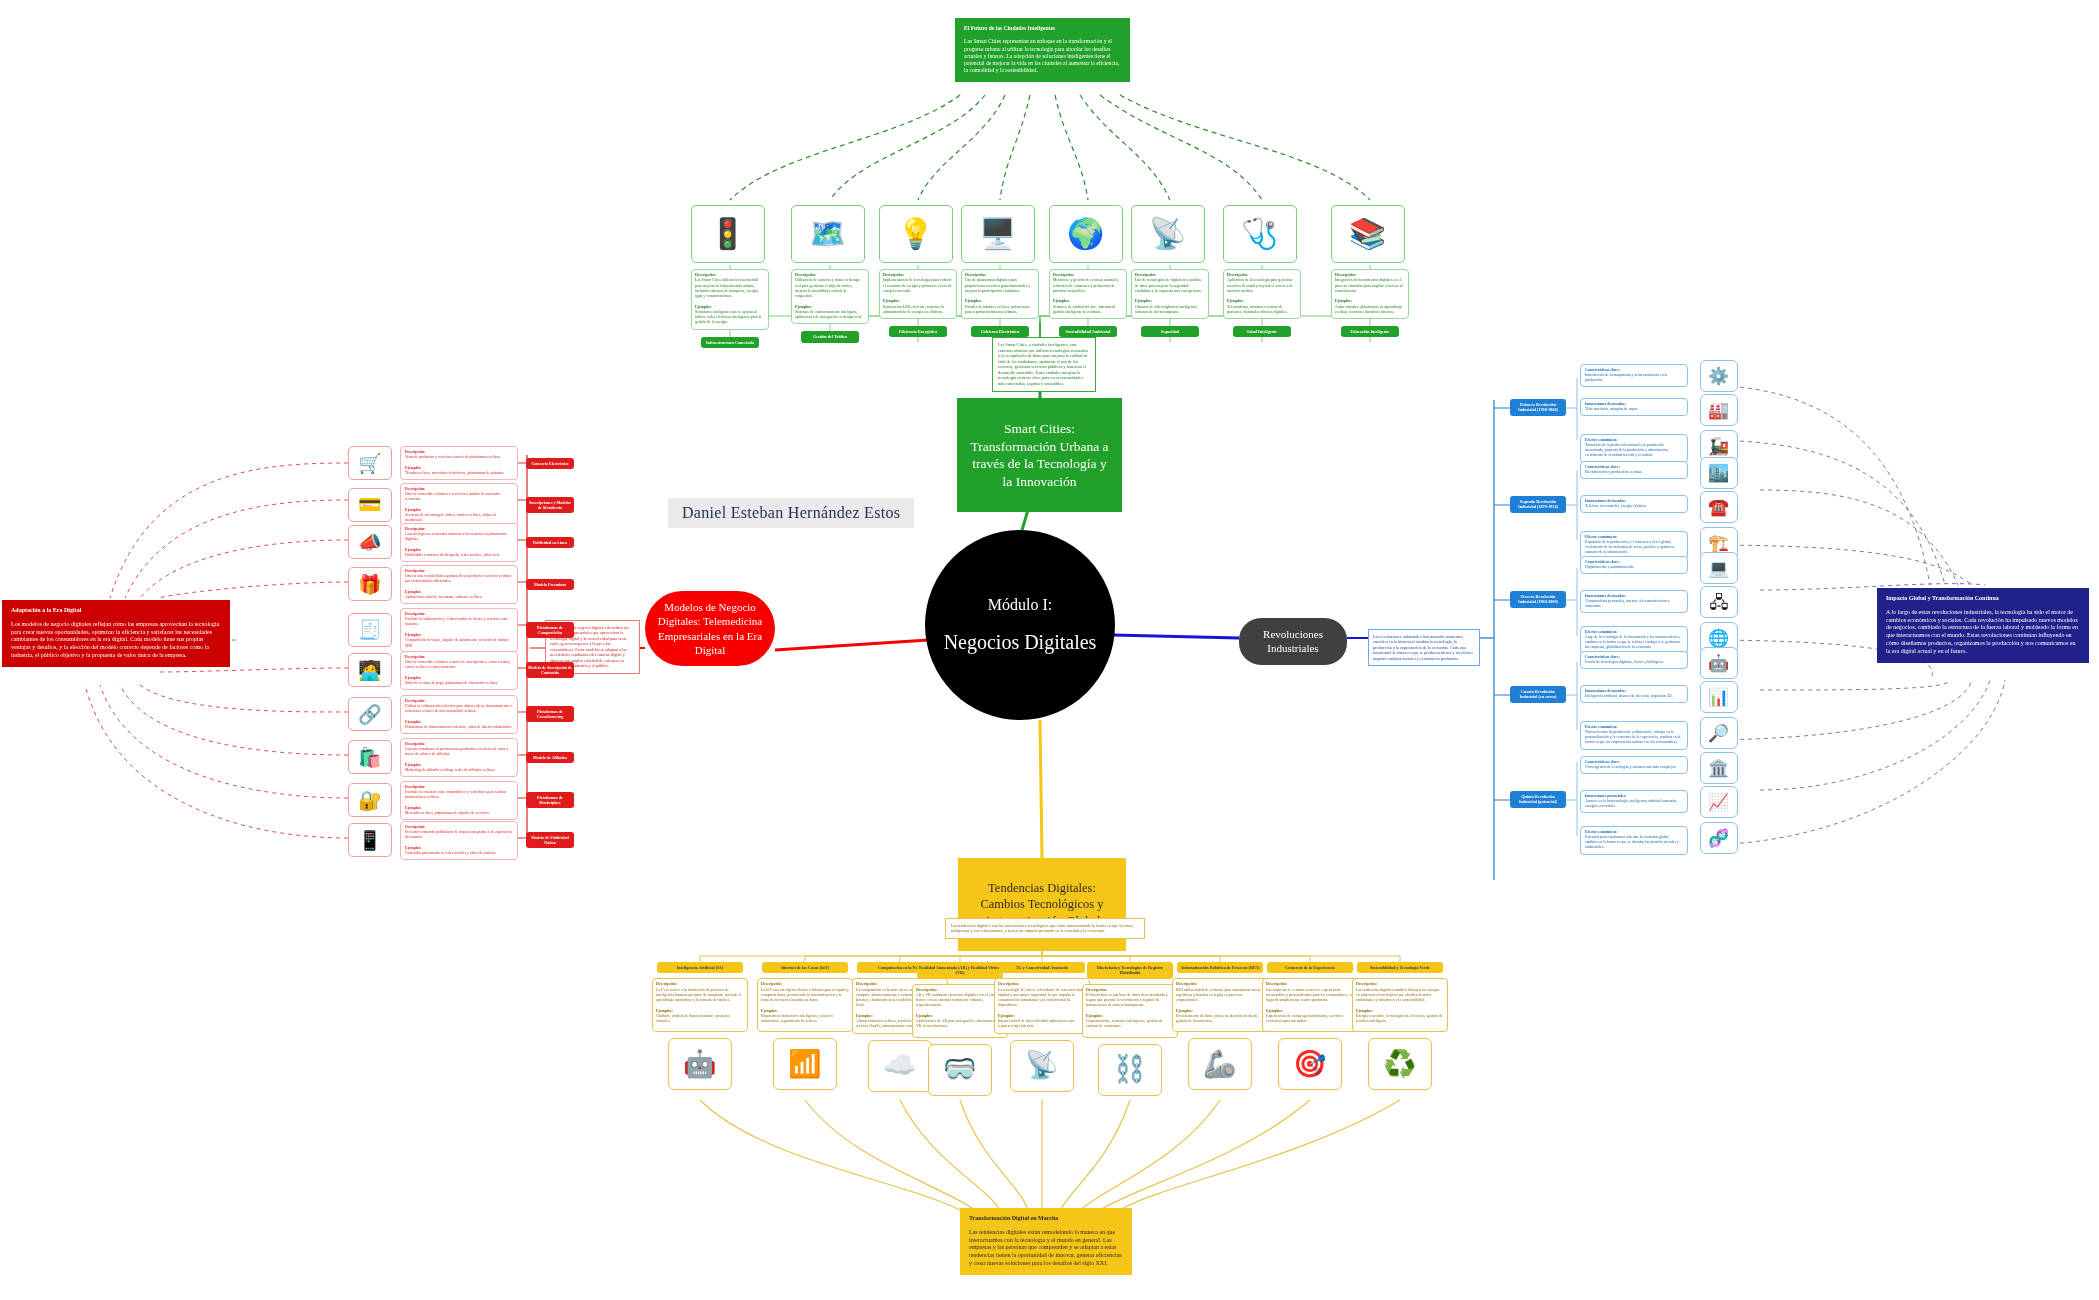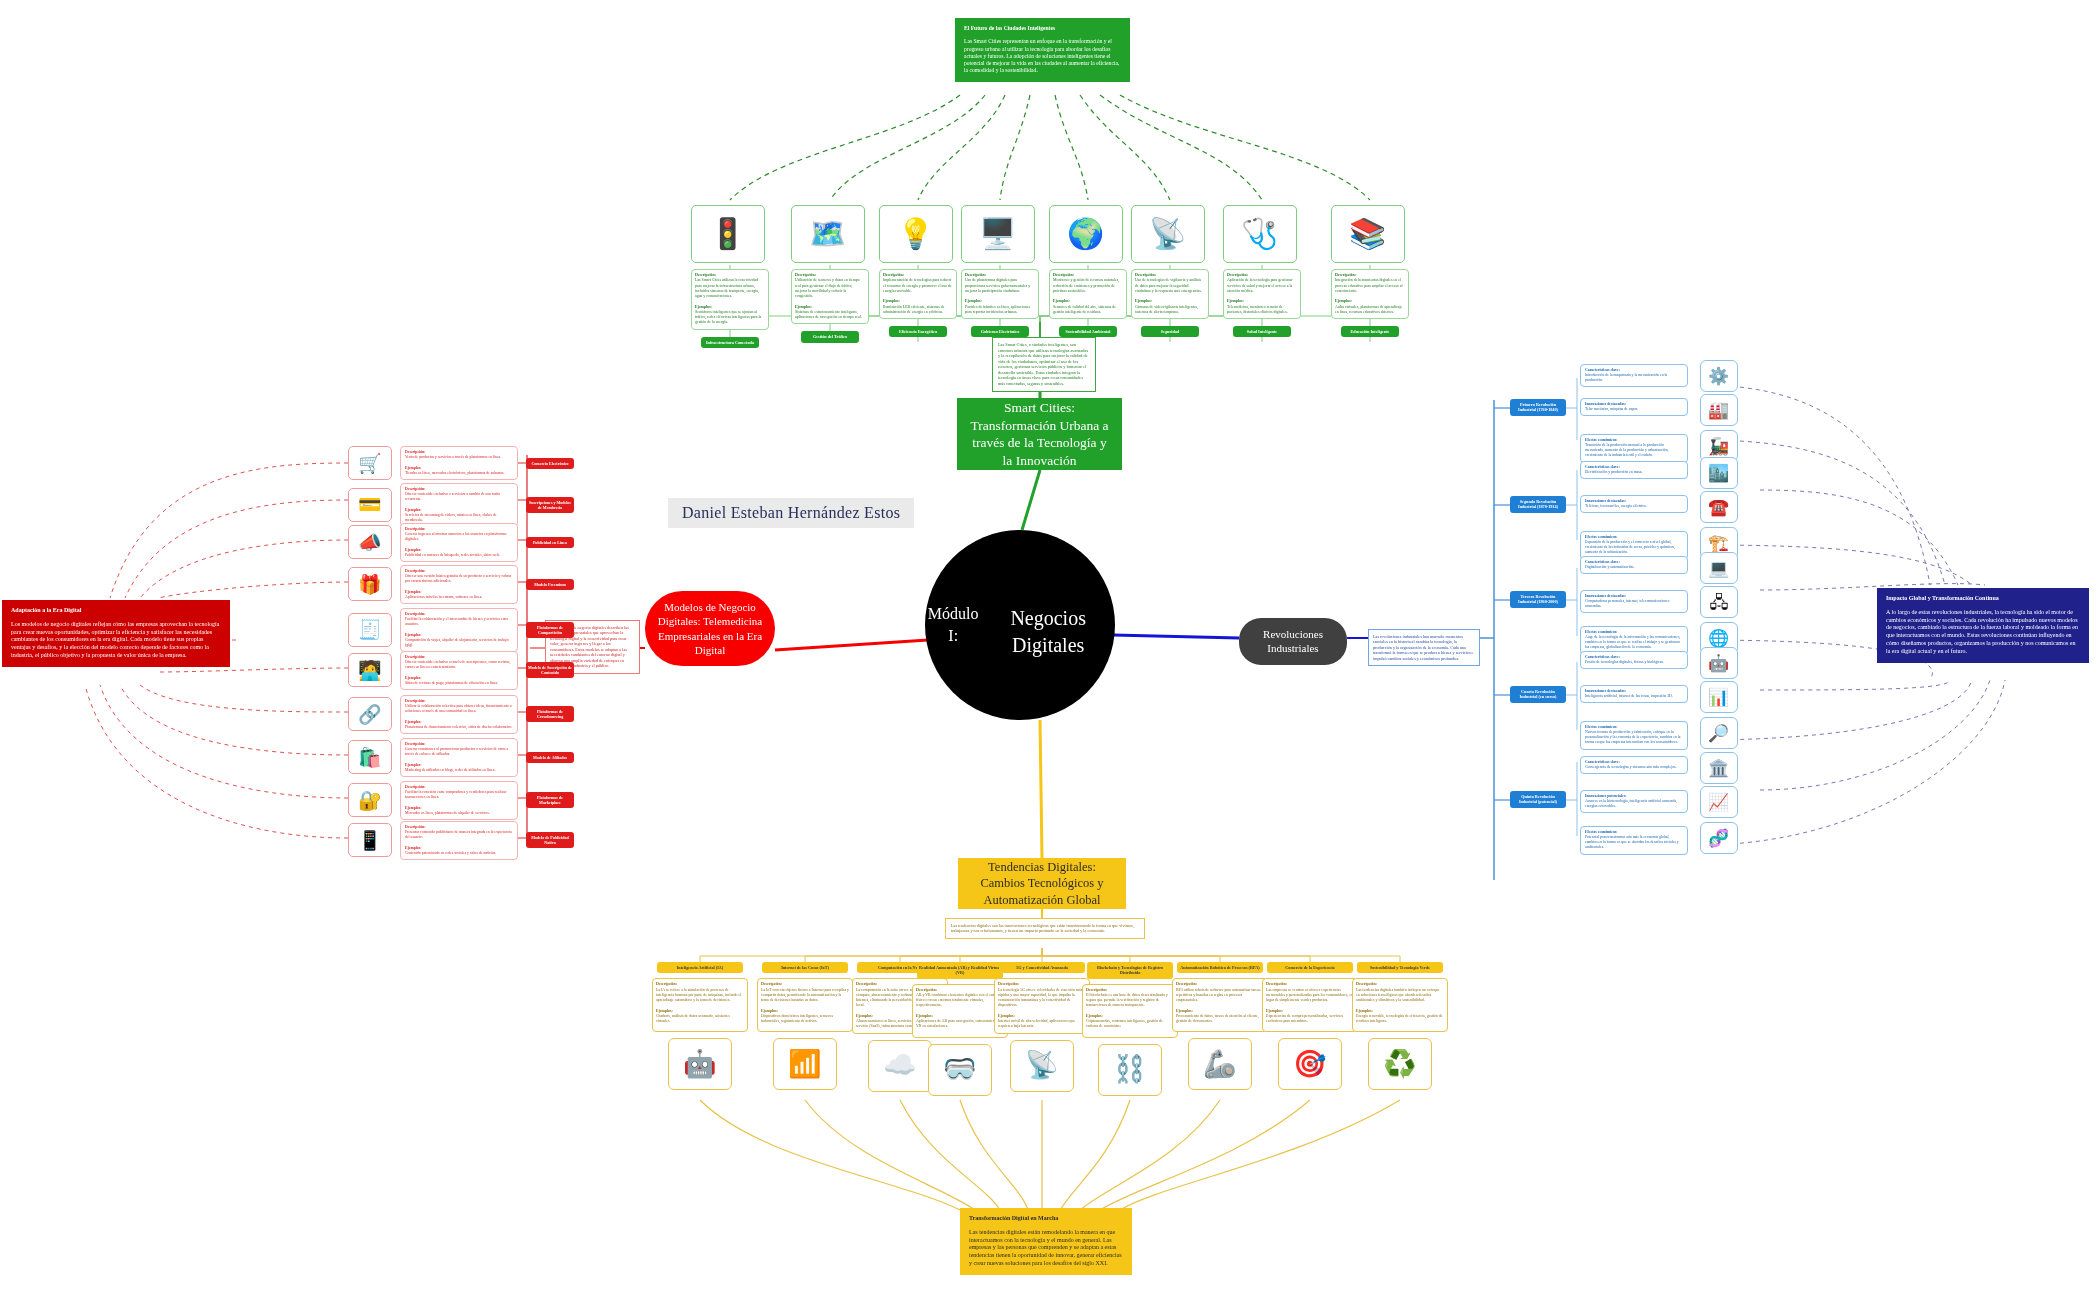--- a/index.html
+++ b/index.html
@@ -7,35 +7,35 @@
   html, body { margin:0; padding:0; background:#ffffff; }
   body { width:2099px; height:1300px; position:relative; overflow:hidden;
          font-family:"Liberation Serif", "DejaVu Serif", serif; }
   #canvas { position:absolute; inset:0; }
   svg.links { position:absolute; left:0; top:0; width:2099px; height:1300px; pointer-events:none; }
 
   
   .center-node {
     position:absolute; left:925px; top:530px; width:190px; height:190px;
     background:#000000; border-radius:50%; color:#ffffff;
-    display:flex; flex-direction:row; align-items:center; justify-content:center;
+    display:flex; flex-direction:column; align-items:center; justify-content:center;
     text-align:center; line-height:1.35; z-index:6;
   }
   .center-node .l1 { font-size:16px; }
   .center-node .l2 { font-size:20px; margin-top:14px; }
 
   .author {
     position:absolute; left:668px; top:498px;
     background:#eaeaea; color:#25305b; font-size:16px;
     padding:6px 14px; letter-spacing:.3px; z-index:6;
   }
 
   
   .main-node { position:absolute; text-align:center; color:#fff; z-index:5;
-               line-height:1.3; padding:1px 10px; }
+               line-height:1.3; padding:22px 10px; }
   .main-green { left:957px; top:398px; width:165px; background:#22a12a;
                 font-size:13.5px; }
   .main-red { left:645px; top:591px; width:130px; background:#f80000;
               border-radius:42px; font-size:11px; padding:9px 8px; }
   .main-blue { left:1239px; top:618px; width:108px; background:#404040;
                border-radius:22px; font-size:11px; padding:9px 6px; }
   .main-yellow { left:958px; top:858px; width:168px; background:#f5c518;
                  color:#2b2b2b; font-size:12.5px; }
 
   

